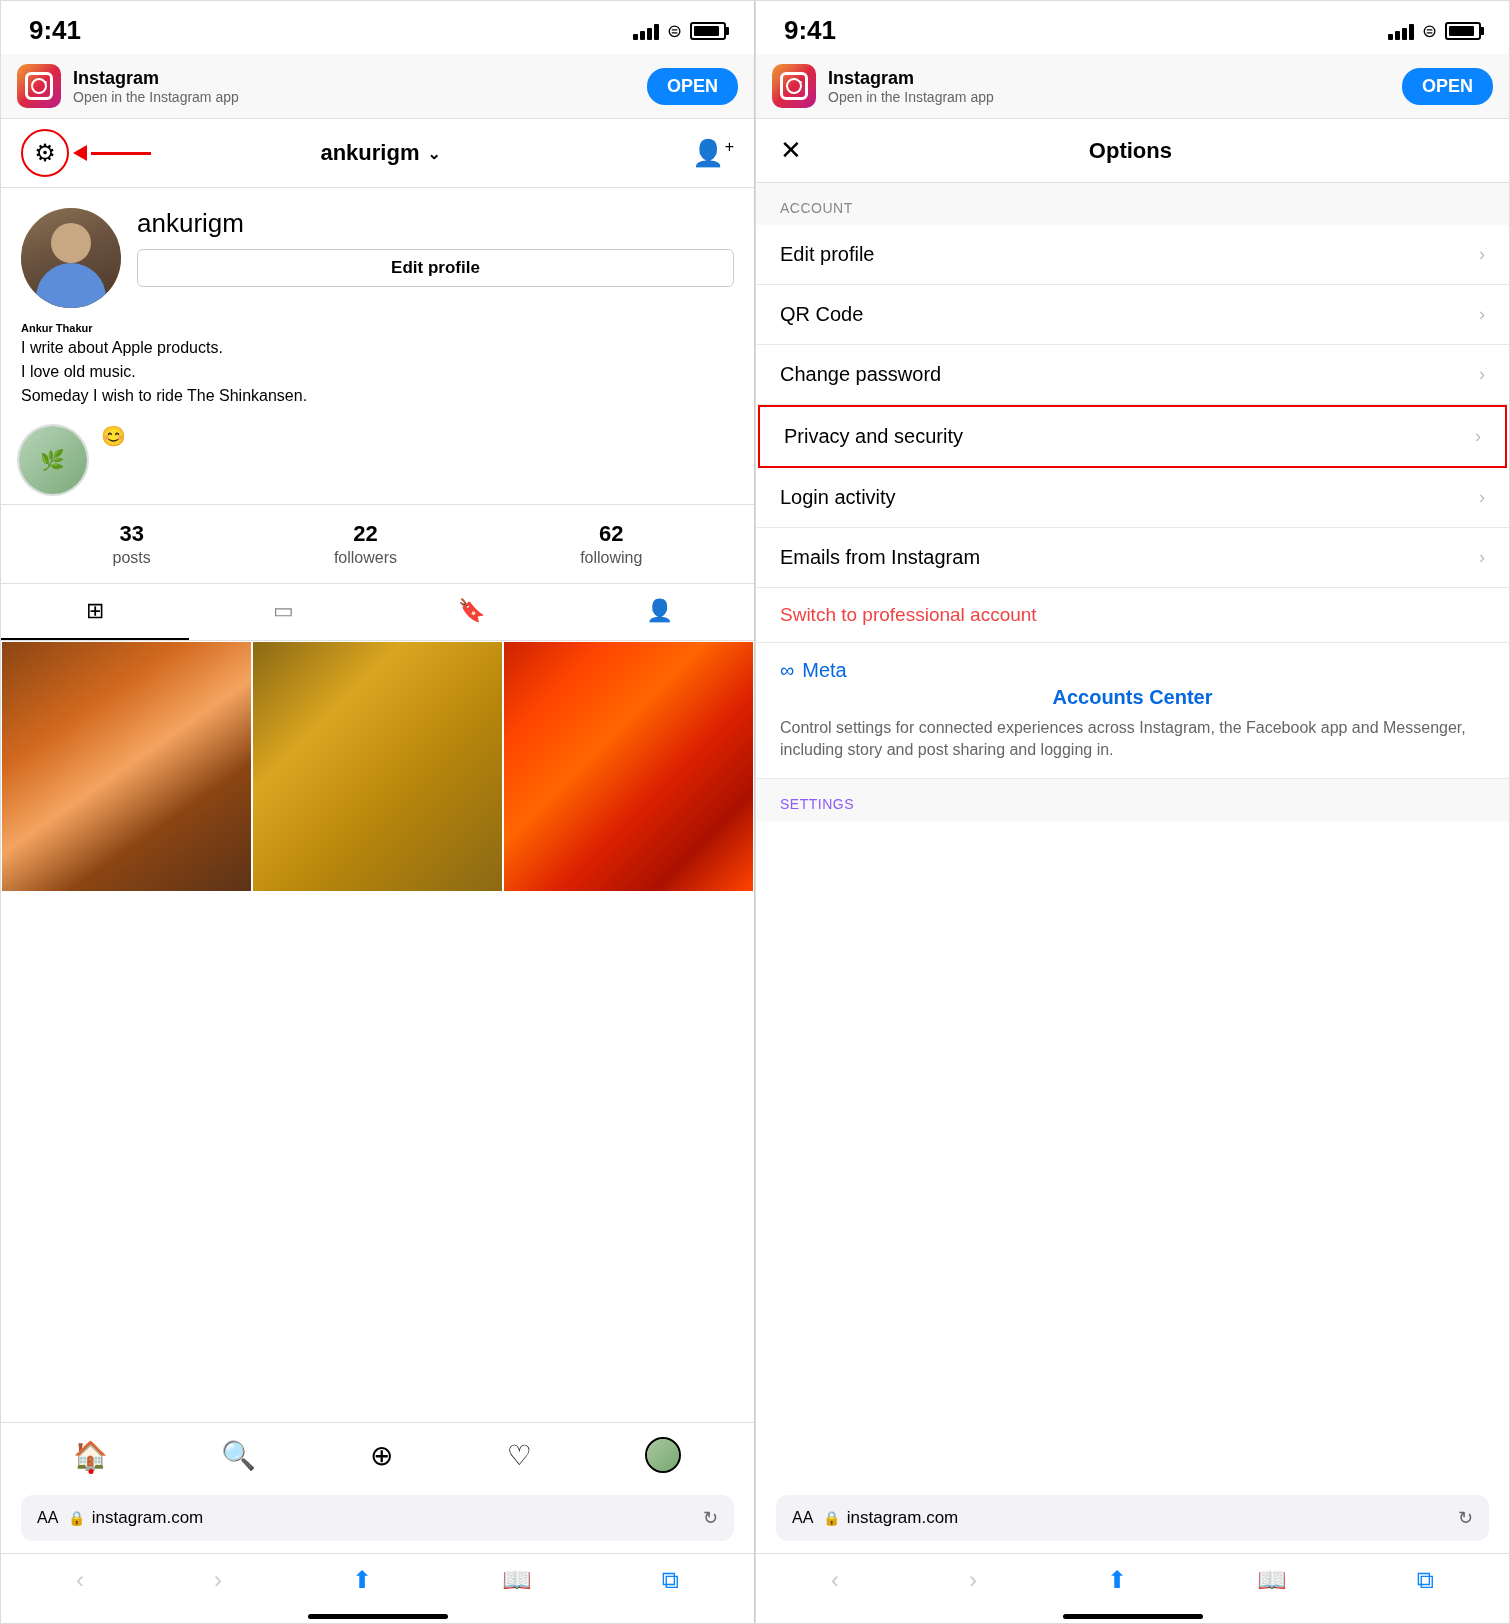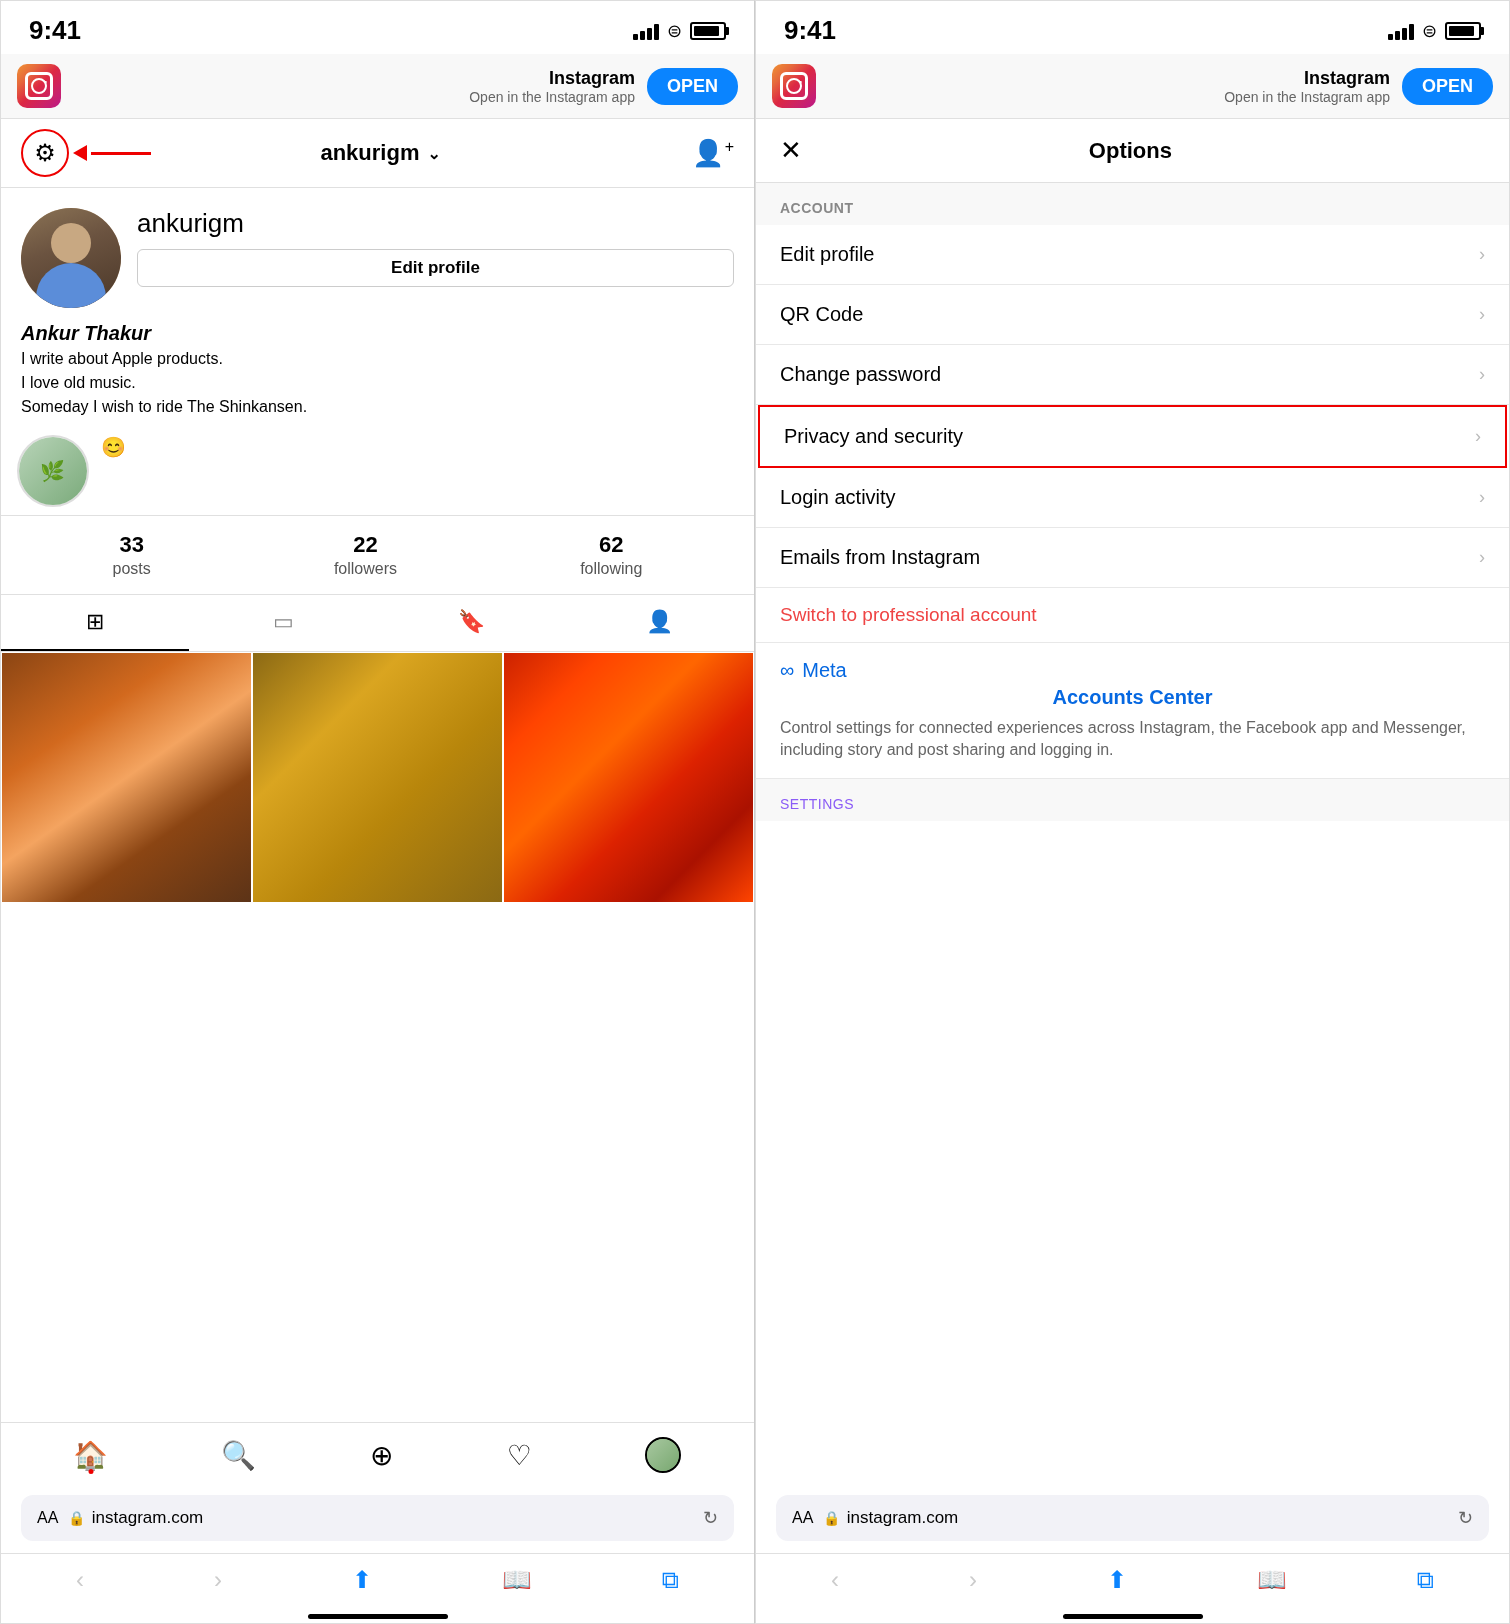--- a/index.html
+++ b/index.html
@@ -131,21 +131,21 @@
       border-radius: 50%;
     }
     .app-icon-inner::after {
       content: '•';
       position: absolute;
       top: 2px;
       right: 3px;
       color: #fff;
       font-size: 8px;
     }
-    .app-info { flex: 1; text-align: right; }
+    .app-info { flex: 1; }
     .app-name {
       font-size: 18px;
       font-weight: 600;
       color: #000;
     }
     .app-subtitle {
       font-size: 14px;
       color: #666;
     }
     .open-btn {
@@ -276,25 +276,24 @@
       border: 1.5px solid #ccc;
       border-radius: 6px;
       padding: 8px 16px;
       background: #fff;
       font-size: 17px;
       font-weight: 600;
       cursor: pointer;
       width: 100%;
     }
     .full-name {
-      font-size: 20px;
+      font-size: 11px;
       font-weight: 700;
       color: #000;
       padding: 4px 20px 2px 20px;
-      font-style: italic;
     }
     .bio {
       font-size: 16px;
       color: #000;
       padding: 0 20px 8px 20px;
       line-height: 1.5;
     }
 
     
     .story-highlights {
@@ -514,21 +513,21 @@
     }
     .options-spacer { width: 26px; }
 
     .section-header {
       padding: 16px 24px 8px 24px;
       background: #f8f8f8;
     }
     .section-header-text {
       font-size: 14px;
       color: #888;
-      font-weight: 700;
+      font-weight: 400;
       letter-spacing: 0.5px;
       text-transform: uppercase;
     }
 
     .menu-item {
       display: flex;
       align-items: center;
       justify-content: space-between;
       padding: 18px 24px;
       border-bottom: 1px solid #e8e8e8;

